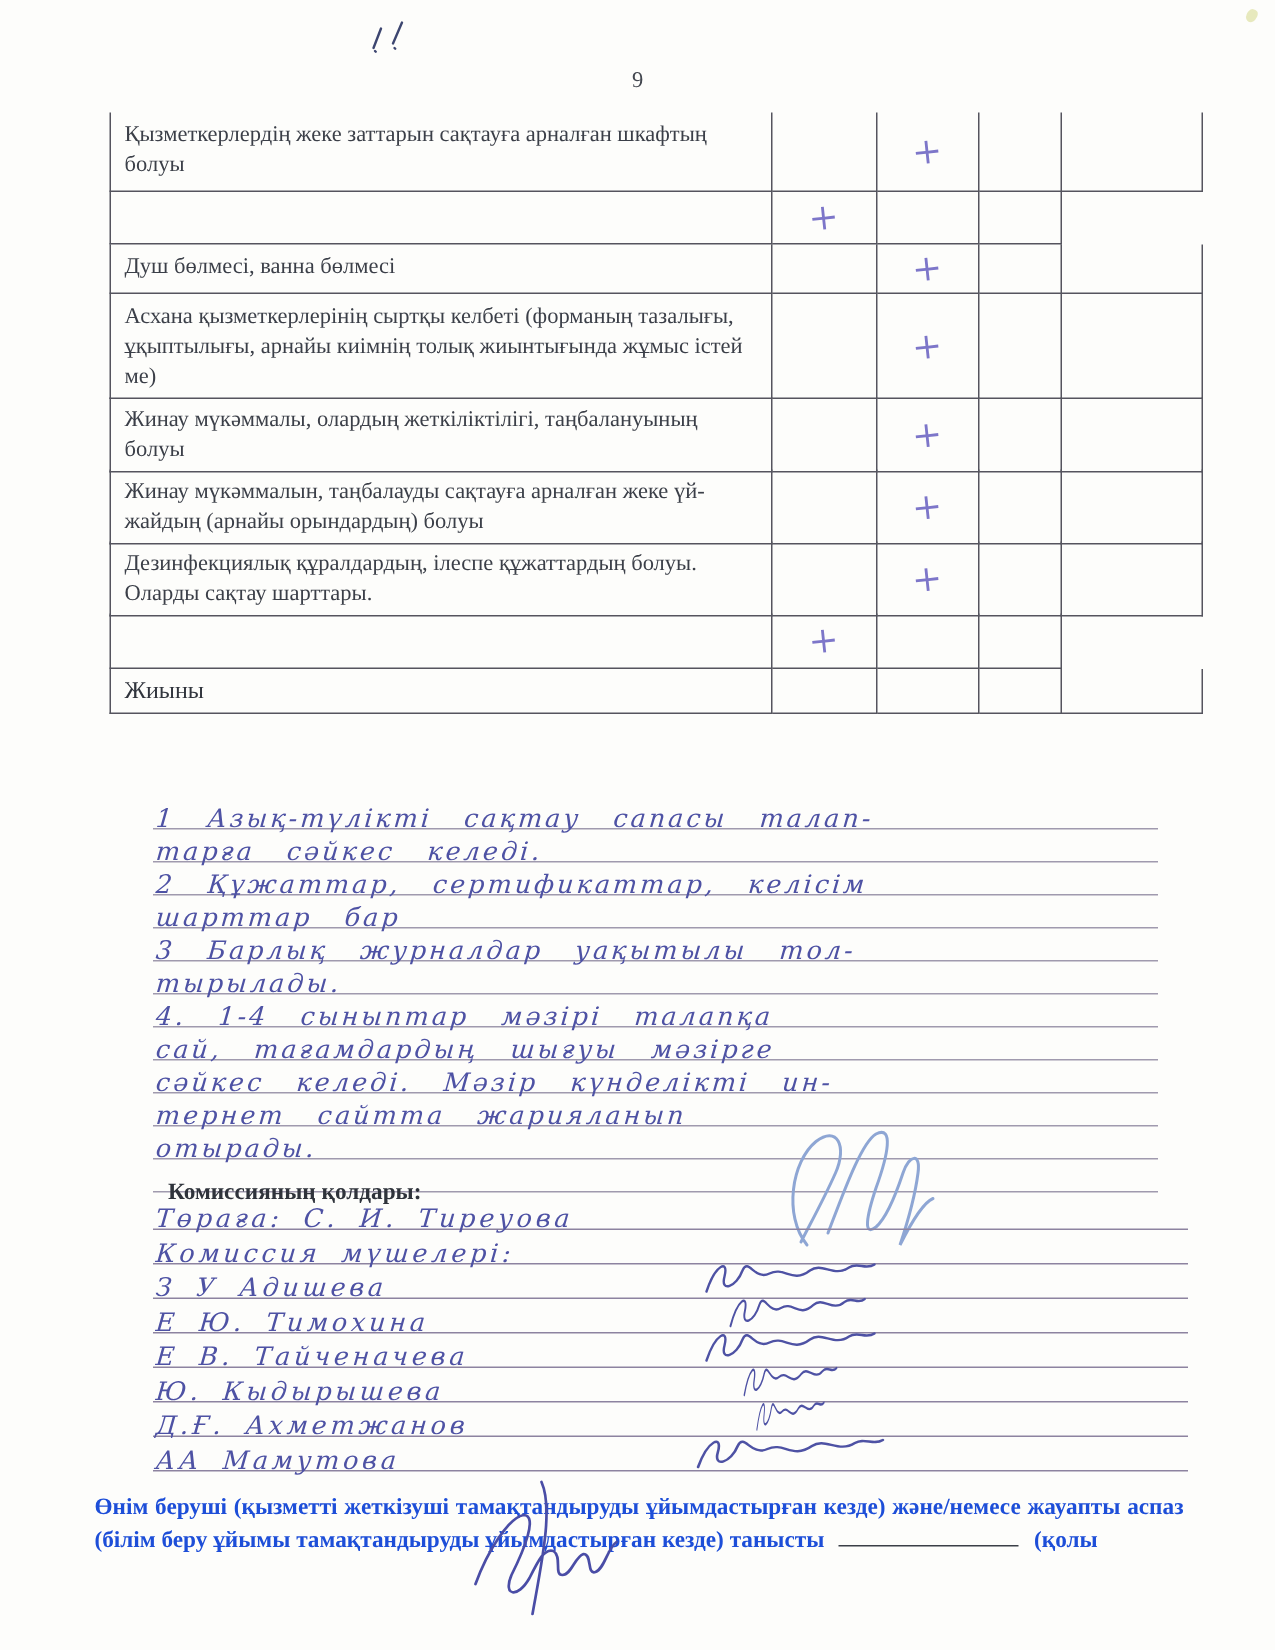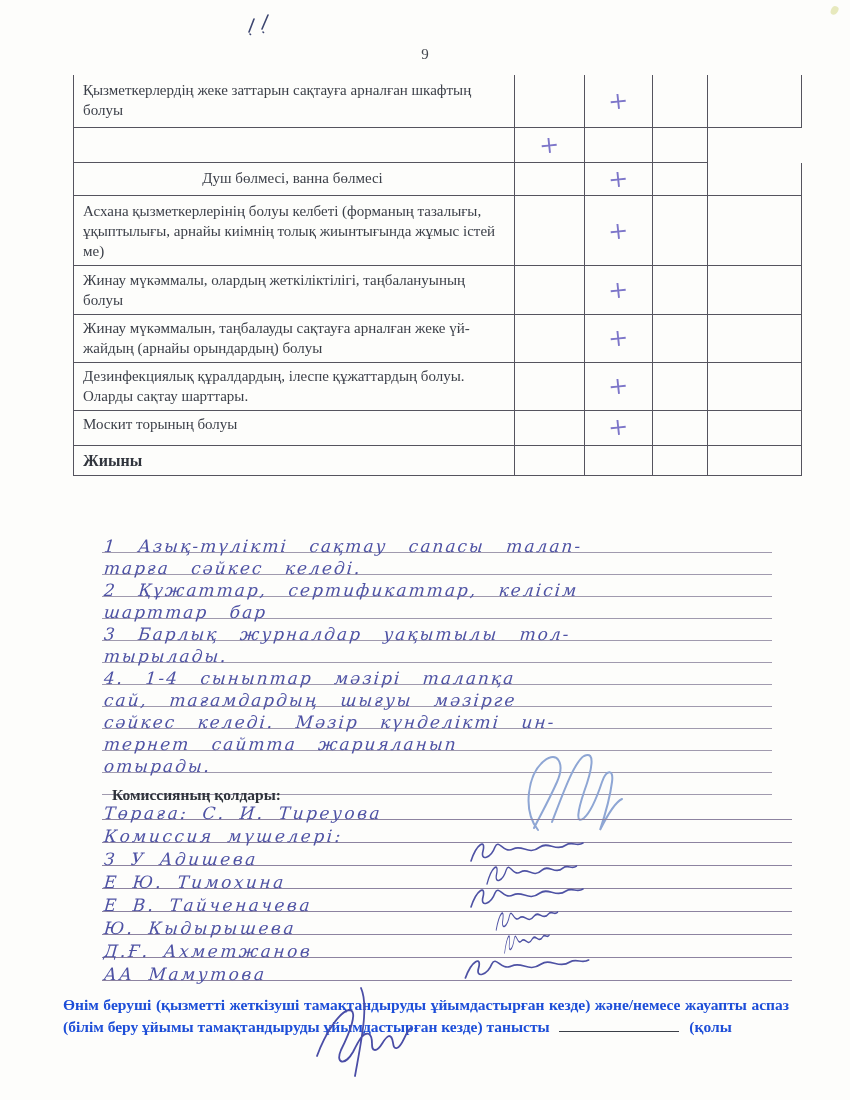--- a/index.html
+++ b/index.html
@@ -20,21 +20,21 @@
   .topmark{position:absolute; left:244px; top:10px;}
   .cornersmudge{position:absolute; right:12px; top:6px; width:7px; height:9px;
     background:#d6d98a; opacity:.55; border-radius:50% 40% 60% 50%; transform:rotate(24deg);}
   
   .tbl{position:absolute; left:73px; top:75px; width:729px;}
   .trow{display:grid; grid-template-columns:442px 70px 68px 55px 94px;}
   .cell{border-right:1.5px solid var(--border); border-bottom:1.5px solid var(--border);
     box-sizing:border-box; position:relative;}
   .cell:first-child{border-left:1.5px solid var(--border);}
   .cell.label{padding:5px 12px 4px 9px; font-size:15px; line-height:20px; color:#3b3f48;}
-  .trow.bold .cell.label{font-weight:bold; color:#31353d; font-size:16px;}
+  .trow.bold .cell.label{font-weight:normal; color:#31353d; font-size:16px;}
   .cell.mark{display:flex; align-items:center; justify-content:center;}
   .plus{font-family:"DejaVu Serif", serif; font-size:24px; font-weight:300;
     color:var(--plus); transform:rotate(-6deg); line-height:1;}
   
   .shead{position:absolute; font-weight:bold; font-size:15.5px; color:#2f333b;}
   
   .hw{font-family:"DejaVu Serif", serif; font-style:italic; color:var(--hw);
     display:inline-block; transform:skewX(-5deg); white-space:nowrap;}
   .notes{position:absolute; left:102px; top:531px; width:670px;}
   .hline{height:21px; border-bottom:1px solid var(--rule); position:relative;}
@@ -87,32 +87,32 @@
 
     <div class="trow" style="height: 35px;">
       <div class="cell mark"></div>
       <div class="cell mark">
           <span class="plus">+</span>
         </div>
       <div class="cell mark"></div>
       <div class="cell mark"></div>
     </div>
 
-    <div class="trow" style="height: 33px; text-align: center;">
+    <div class="trow" style="height: 33px;">
       <div class="cell label">Душ бөлмесі, ванна бөлмесі</div>
       <div class="cell mark"></div>
       <div class="cell mark">
           <span class="plus">+</span>
         </div>
       <div class="cell mark"></div>
       <div class="cell mark"></div>
     </div>
 
     <div class="trow" style="height: 69px;">
-      <div class="cell label">Асхана қызметкерлерінің болуы келбеті (форманың тазалығы, ұқыптылығы, арнайы киімнің толық жиынтығында жұмыс істей ме)</div>
+      <div class="cell label">Асхана қызметкерлерінің сыртқы келбеті (форманың тазалығы, ұқыптылығы, арнайы киімнің толық жиынтығында жұмыс істей ме)</div>
       <div class="cell mark"></div>
       <div class="cell mark">
           <span class="plus">+</span>
         </div>
       <div class="cell mark"></div>
       <div class="cell mark"></div>
     </div>
 
     <div class="trow" style="height: 48px; border-radius: 18px;">
       <div class="cell label">Жинау мүкәммалы, олардың жеткіліктілігі, таңбалануының болуы</div>
@@ -138,21 +138,20 @@
       <div class="cell label">Дезинфекциялық құралдардың, ілеспе құжаттардың болуы. Оларды сақтау шарттары.</div>
       <div class="cell mark"></div>
       <div class="cell mark">
           <span class="plus">+</span>
         </div>
       <div class="cell mark"></div>
       <div class="cell mark"></div>
     </div>
 
     <div class="trow" style="height: 37px;">
-      <div class="cell label">Москит торының болуы</div>
       <div class="cell mark"></div>
       <div class="cell mark">
           <span class="plus">+</span>
         </div>
       <div class="cell mark"></div>
       <div class="cell mark"></div>
     </div>
 
     <div class="trow bold" style="height: 29px;">
       <div class="cell label">Жиыны</div>

